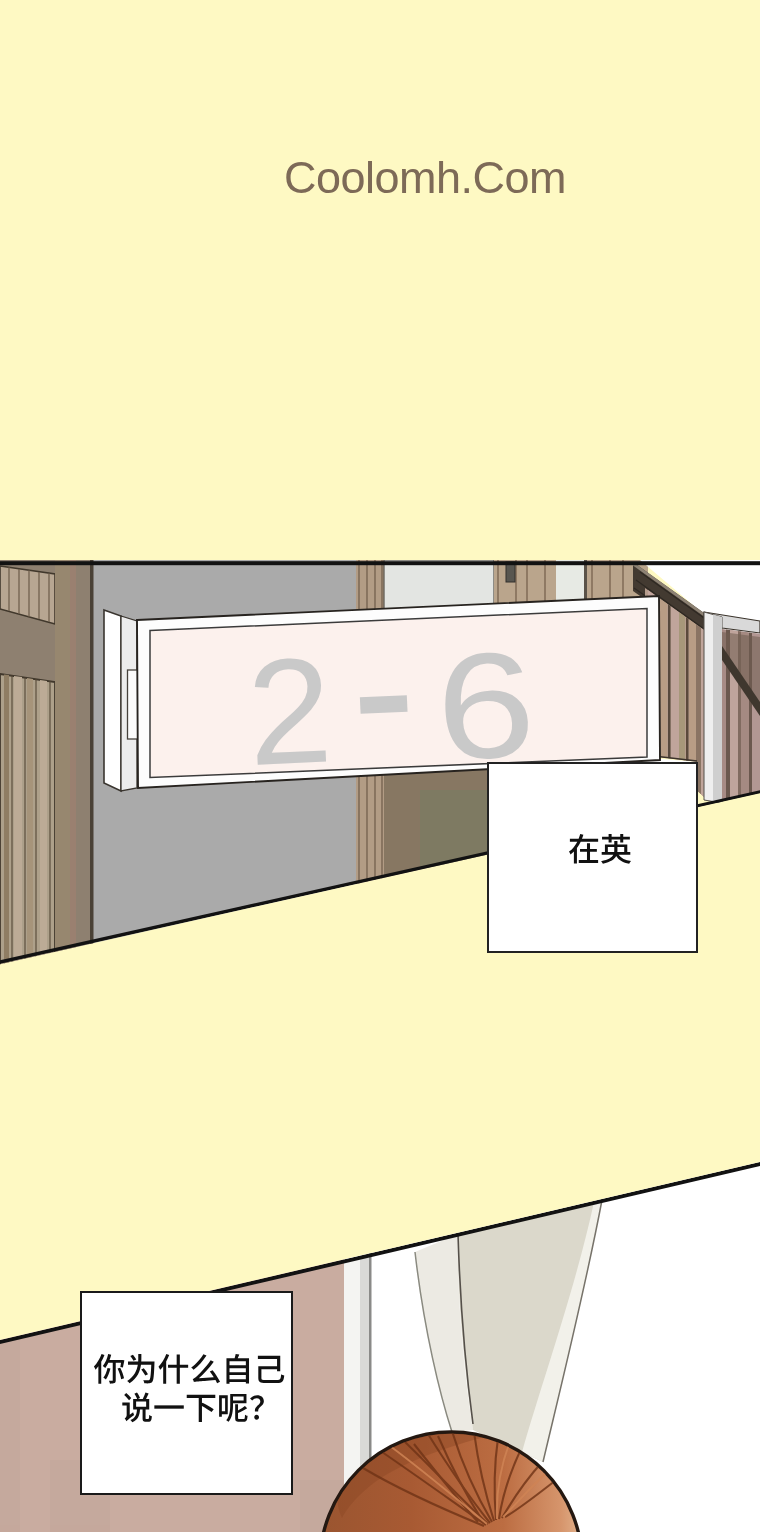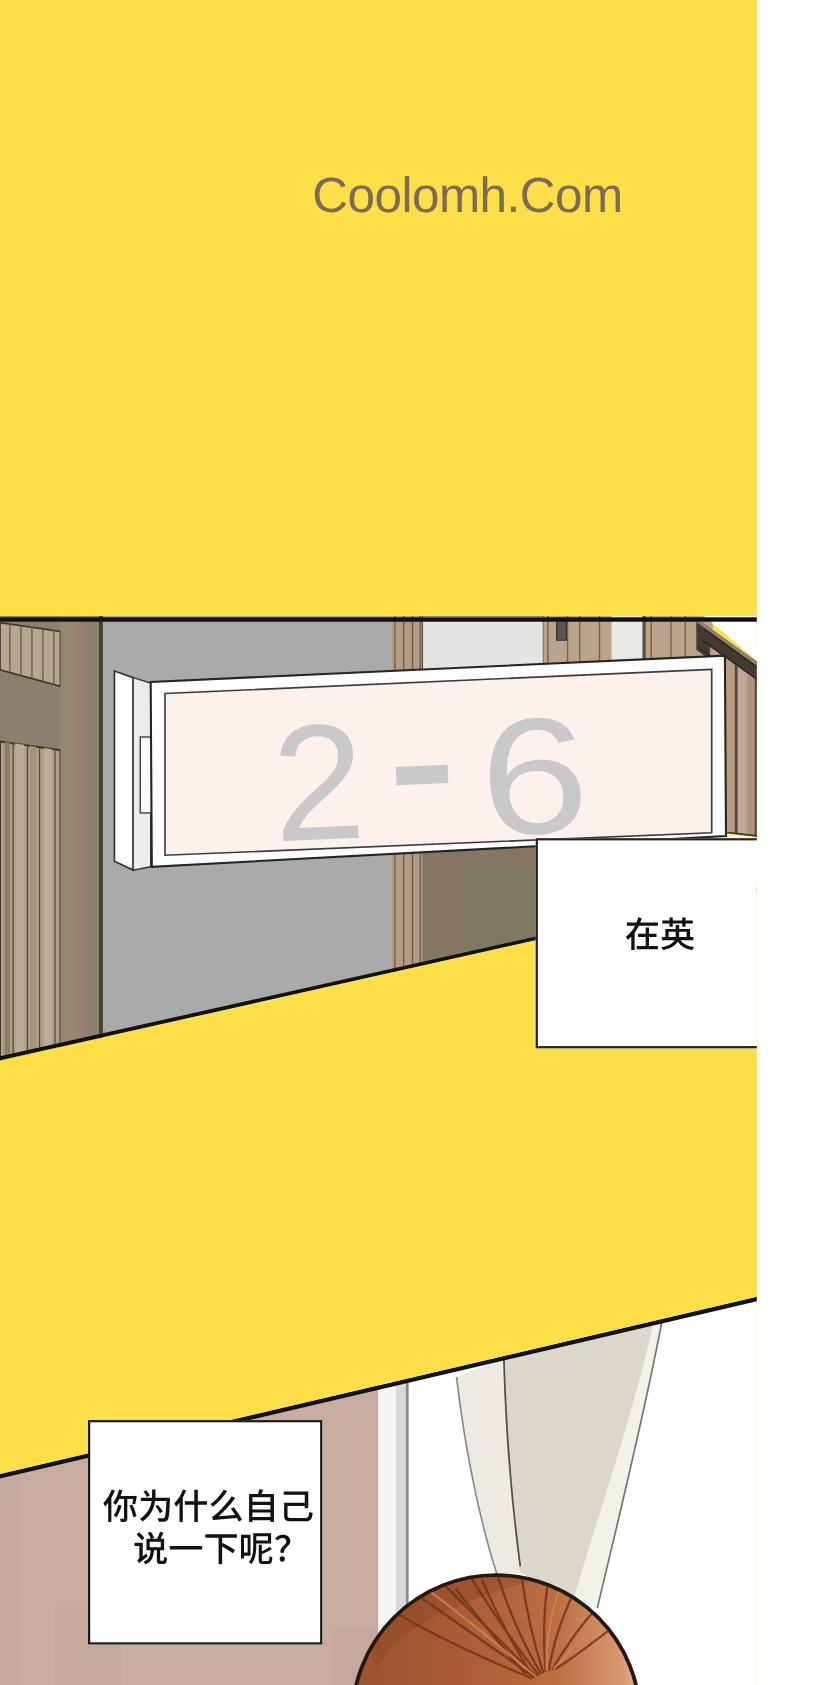--- a/index.html
+++ b/index.html
@@ -1,16 +1,16 @@
 <!DOCTYPE html>
 <html><head>
 <meta charset="utf-8">
 <style>
 html,body{margin:0;padding:0;background:#ffffff;}
-#page{position:relative;width:688px;height:1532px;background:#fde047;overflow:hidden;font-family:"Liberation Sans",sans-serif;text-decoration:underline;}
+#page{position:relative;width:760px;height:1532px;background:#fef9c3;overflow:hidden;font-family:"Liberation Sans",sans-serif;text-decoration:underline;}
 </style>
 </head>
 <body>
 <div id="page">
 
 <div style="position:absolute;left:45px;top:151.8px;width:760px;text-align:center;font-size:45px;letter-spacing:-0.5px;color:#7d6a57;">Coolomh.Com</div>
 
 <svg width="760" height="1532" viewBox="0 0 760 1532" style="position:absolute;left:0;top:0">
 <defs>
 <clipPath id="cp1">

